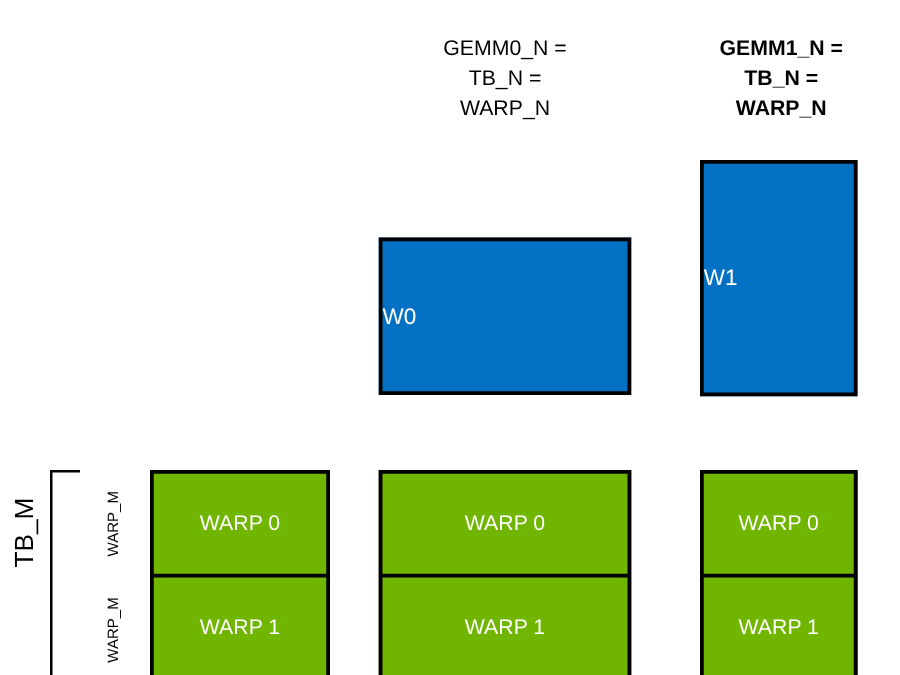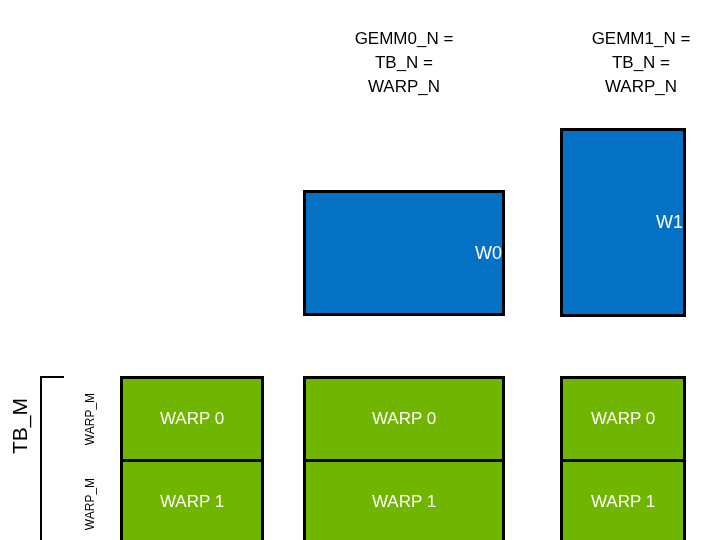--- a/index.html
+++ b/index.html
@@ -23,33 +23,33 @@
   .col-caption {
     position: absolute;
     text-align: center;
     font-size: 17px;
     line-height: 24px;
     color: #000000;
     white-space: pre-line;
     font-family: "Liberation Sans", sans-serif;
   }
   #caption-gemm0 { left: 304px; top: 8px; width: 200px; }
-  #caption-gemm1 { left: 561px; top: 8px; width: 160px; }
+  #caption-gemm1 { left: 545px; top: 8px; width: 160px; font-weight: bold; }
 
   
   .blue-box {
     position: absolute;
     background: #0571c4;
     border: 3px solid #000000;
     box-sizing: border-box;
     color: #ffffff;
     font-size: 18px;
     display: flex;
     align-items: center;
-    justify-content: flex-end;
+    justify-content: flex-start;
     font-family: "Liberation Sans", sans-serif;
   }
   #blue-w0 { left: 303px; top: 171px; width: 202px; height: 126px; }
   #blue-w1 { left: 560px; top: 109px; width: 126px; height: 189px; }
 
   
   .green-col {
     position: absolute;
     border: 3px solid #000000;
     box-sizing: border-box;

